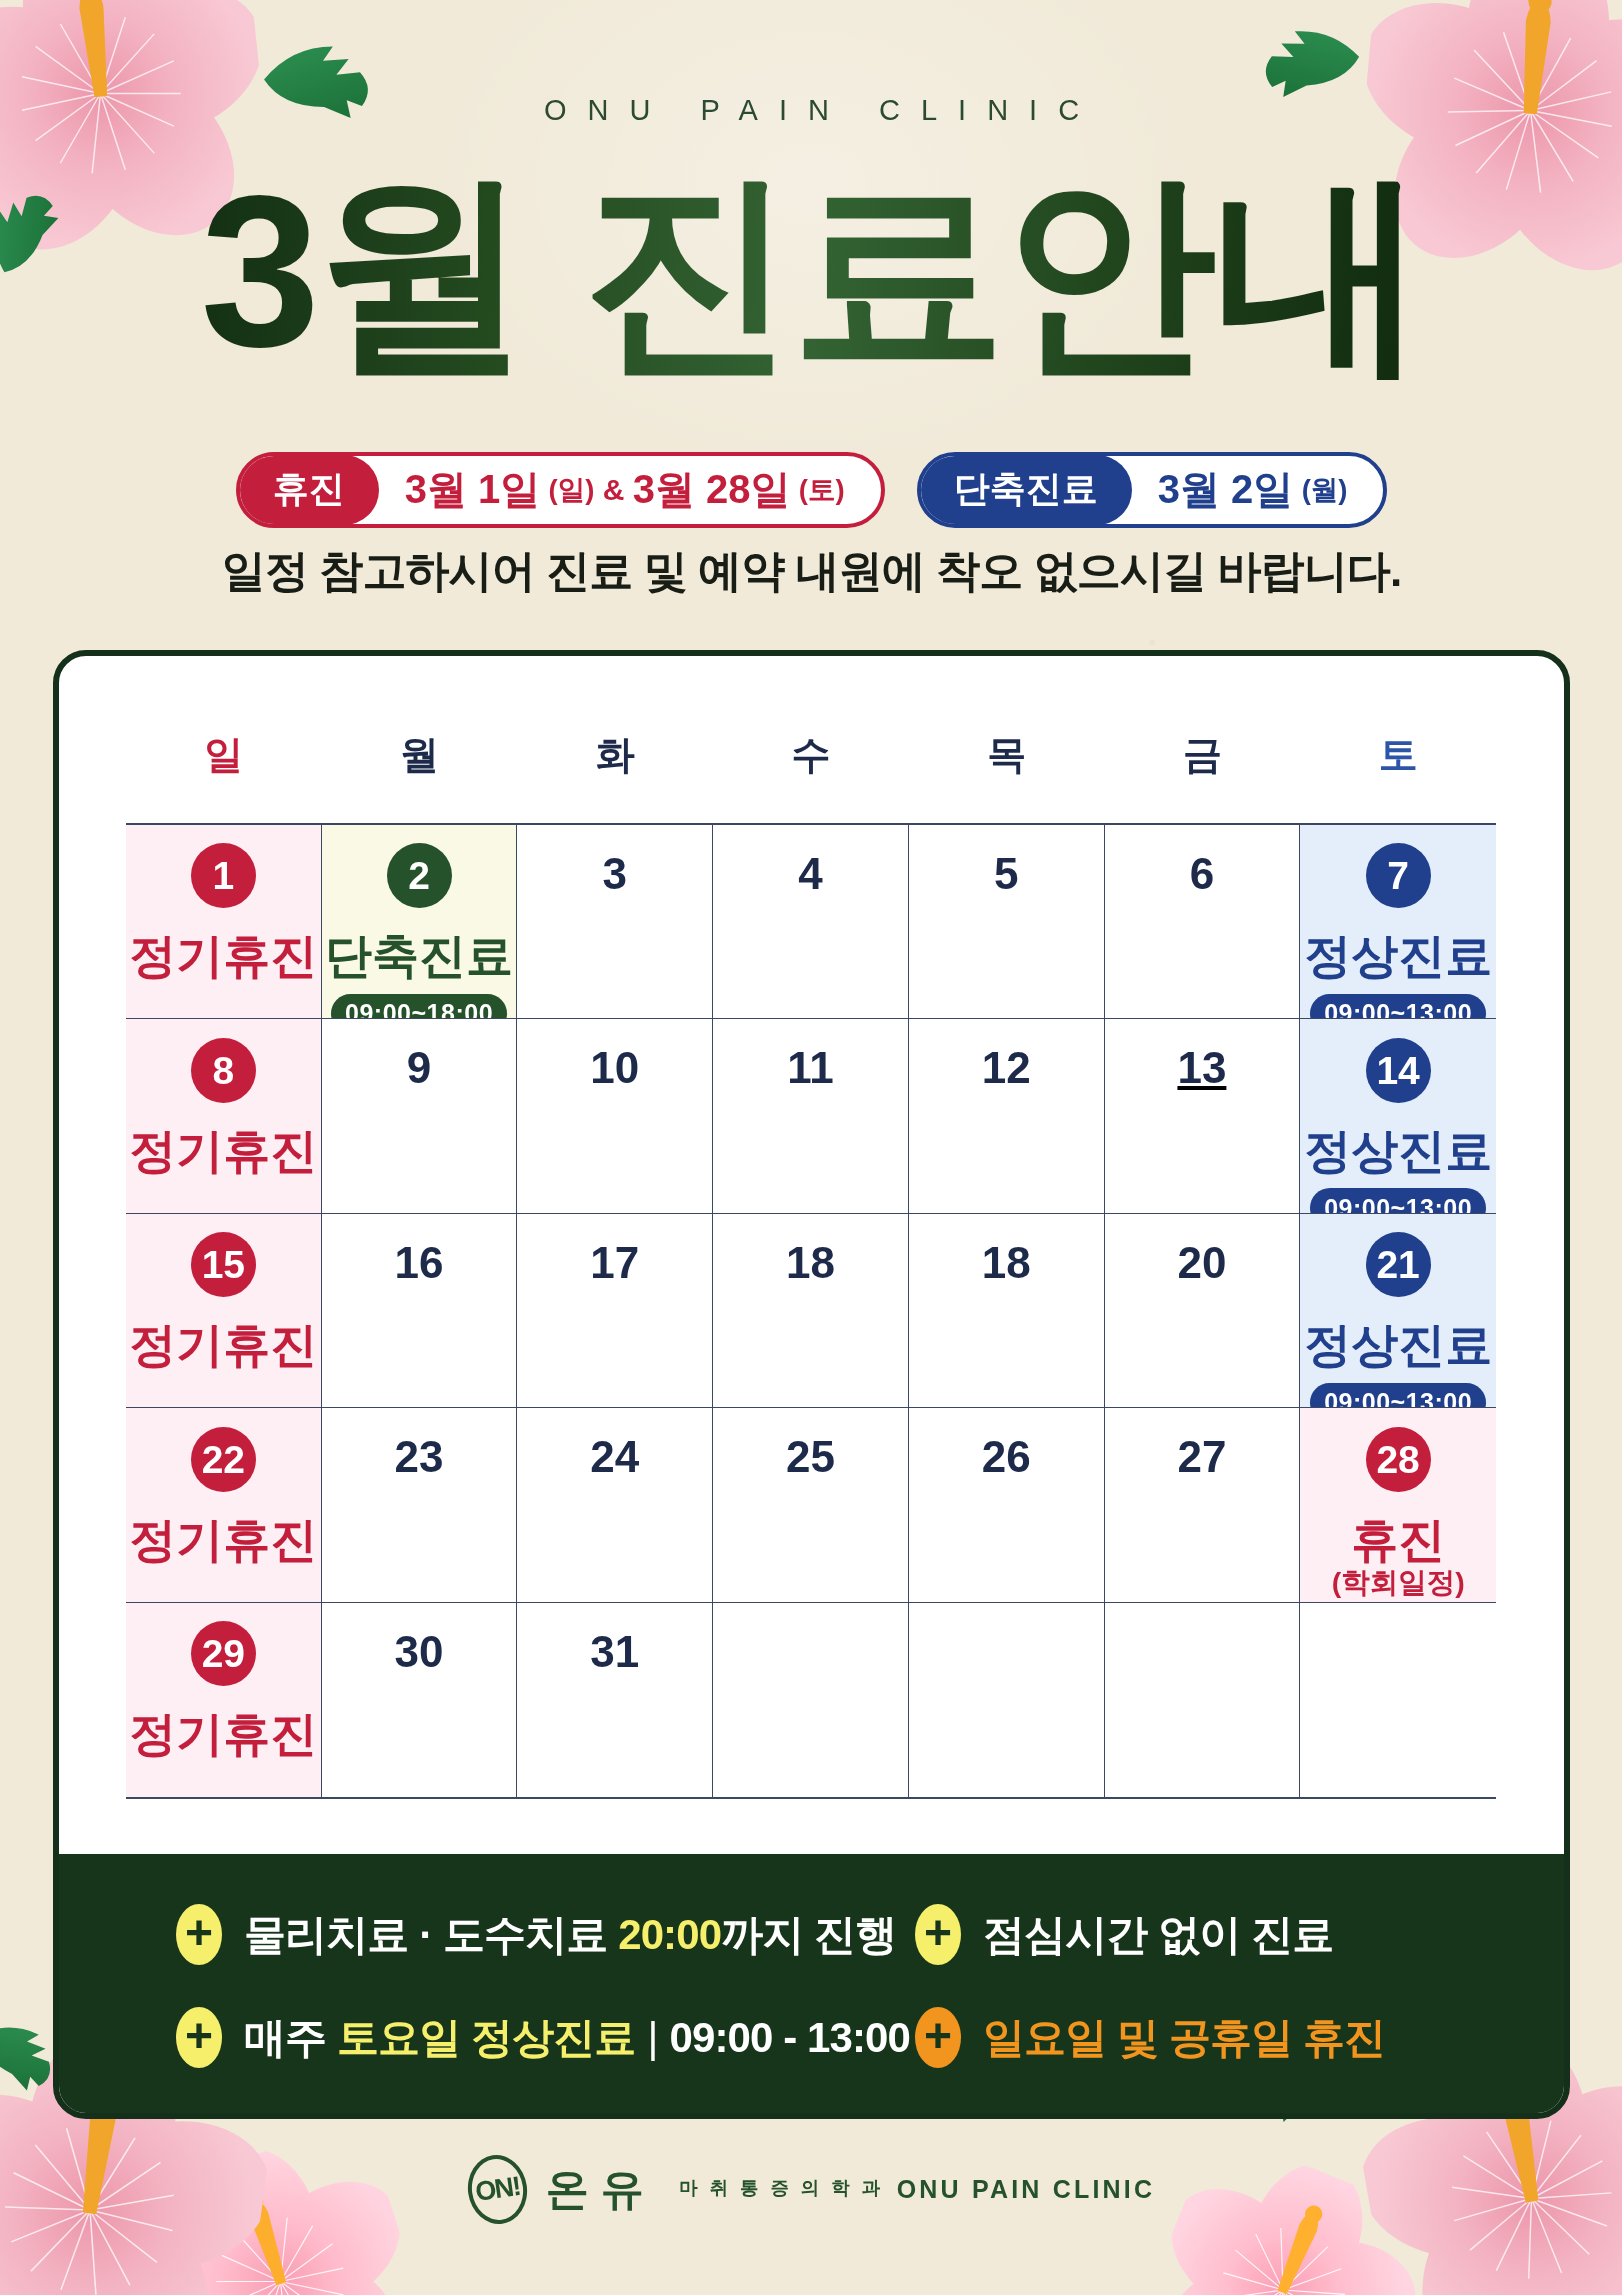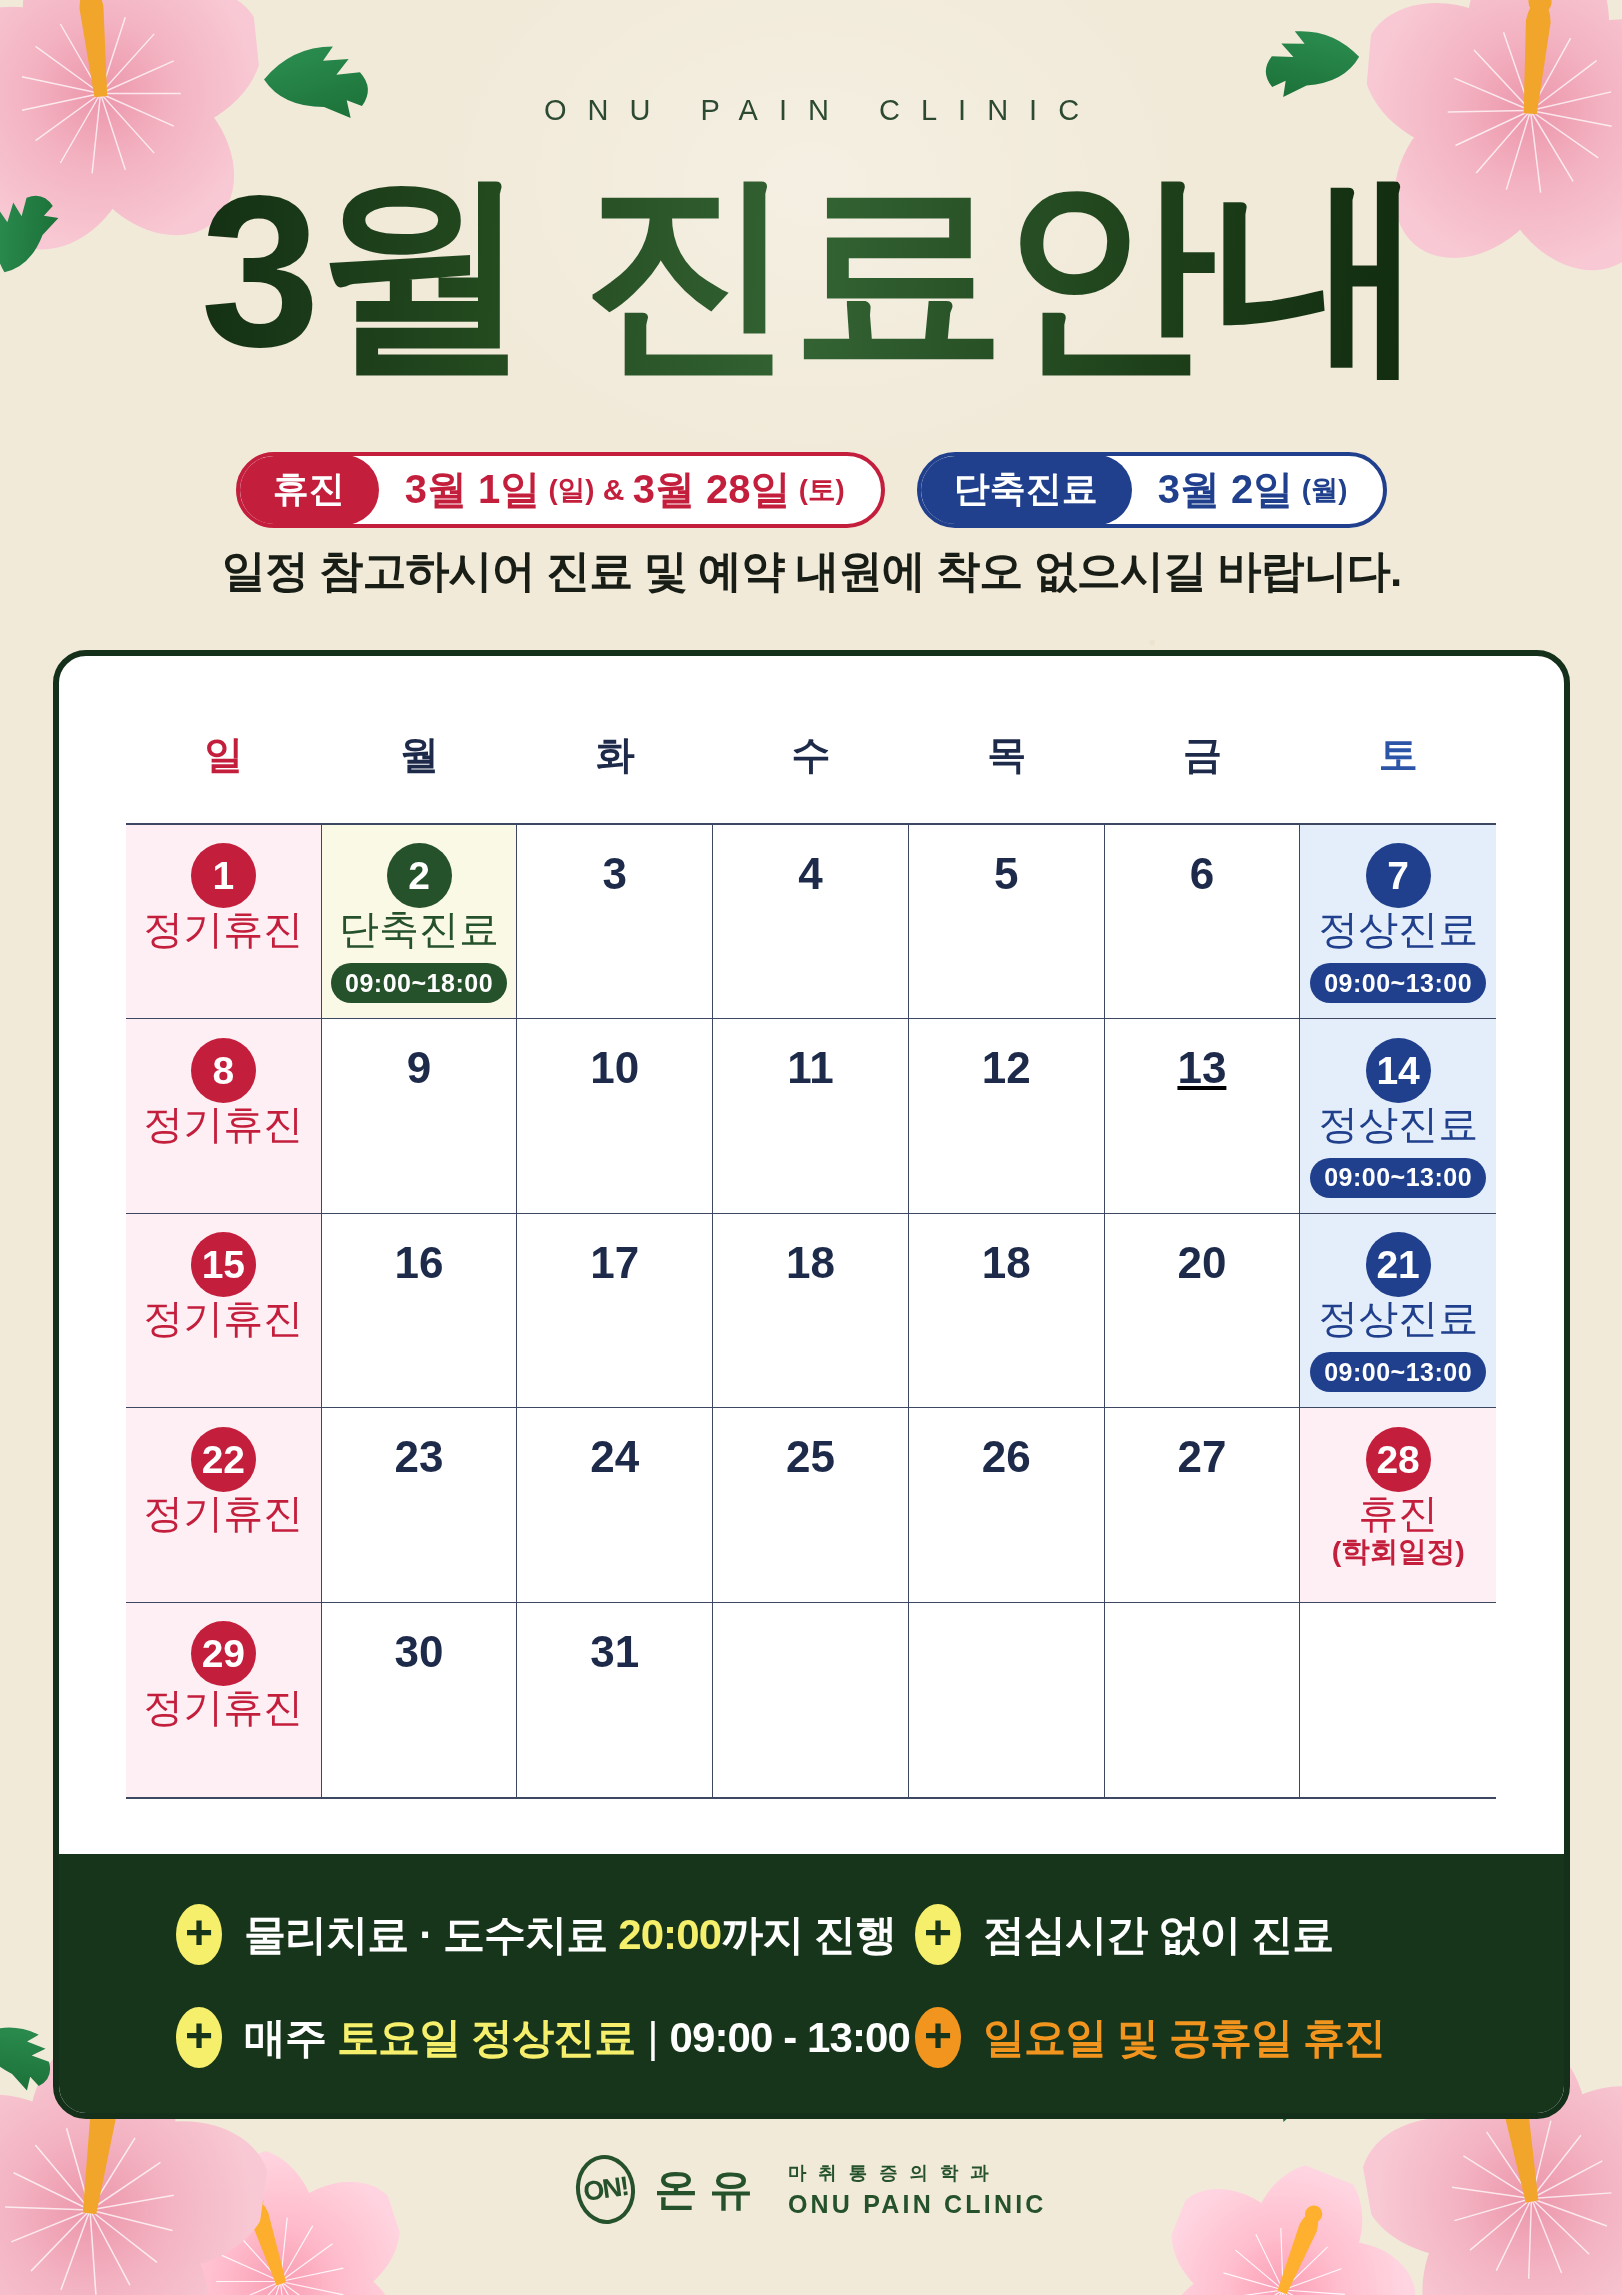--- a/index.html
+++ b/index.html
@@ -81,21 +81,21 @@
     box-sizing:border-box;border-right:1.8px solid #3c4761;border-bottom:1.8px solid #3c4761;
     text-align:center;overflow:hidden;
   }
   .cell.last-col{border-right:none;}
   .cell.last-row{border-bottom:none;}
   .cell .num{margin-top:27px;font-size:44px;font-weight:600;color:#1d2a4a;line-height:1;}
   .cell .daycircle{
     width:65px;height:65px;border-radius:50%;margin:18.4px auto 0;
     color:#fff;font-size:39px;font-weight:700;line-height:65px;
   }
-  .cell .lbl{font-size:40px;font-weight:400;line-height:1.05;}
+  .cell .lbl{margin-top:23px;font-size:47px;font-weight:700;line-height:1.05;}
   .cell .sub{margin-top:2.8px;font-size:28.5px;font-weight:700;line-height:1.1;}
   .cell .pill{
     display:inline-block;margin-top:13px;padding:5.5px 13.8px;border-radius:22px;
     color:#fff;font-size:25px;font-weight:700;line-height:1.15;letter-spacing:0.5px;
   }
 
   
   .footer{
     position:absolute;left:0;right:0;bottom:0;height:259px;background:#17351b;
     box-sizing:border-box;padding:50px 0 0 117px;
@@ -118,21 +118,21 @@
   .logo-row{
     position:absolute;top:2155px;left:0;width:100%;
     display:flex;justify-content:center;align-items:center;gap:19px;color:#25512b;
   }
   .logo-mark{
     width:59px;height:69px;border:4.1px solid #25512b;border-radius:50%;
     display:flex;align-items:center;justify-content:center;box-sizing:border-box;
     font-size:27px;font-weight:800;letter-spacing:-1.8px;transform:rotate(-8deg);
   }
   .logo-kr{font-size:43px;font-weight:800;letter-spacing:12px;margin-right:4.6px;}
-  .logo-texts{display:flex;flex-direction:column;gap:4.6px;}
+  .logo-texts{display:flex;flex-direction:row;gap:4.6px;}
   .logo-dept{font-size:18.4px;font-weight:600;letter-spacing:12px;}
   .logo-en{font-size:25px;font-weight:700;letter-spacing:3.2px;}
 
   svg{display:block;}
 </style>
 </head>
 <body>
 
 <div class="texture"></div>
 

